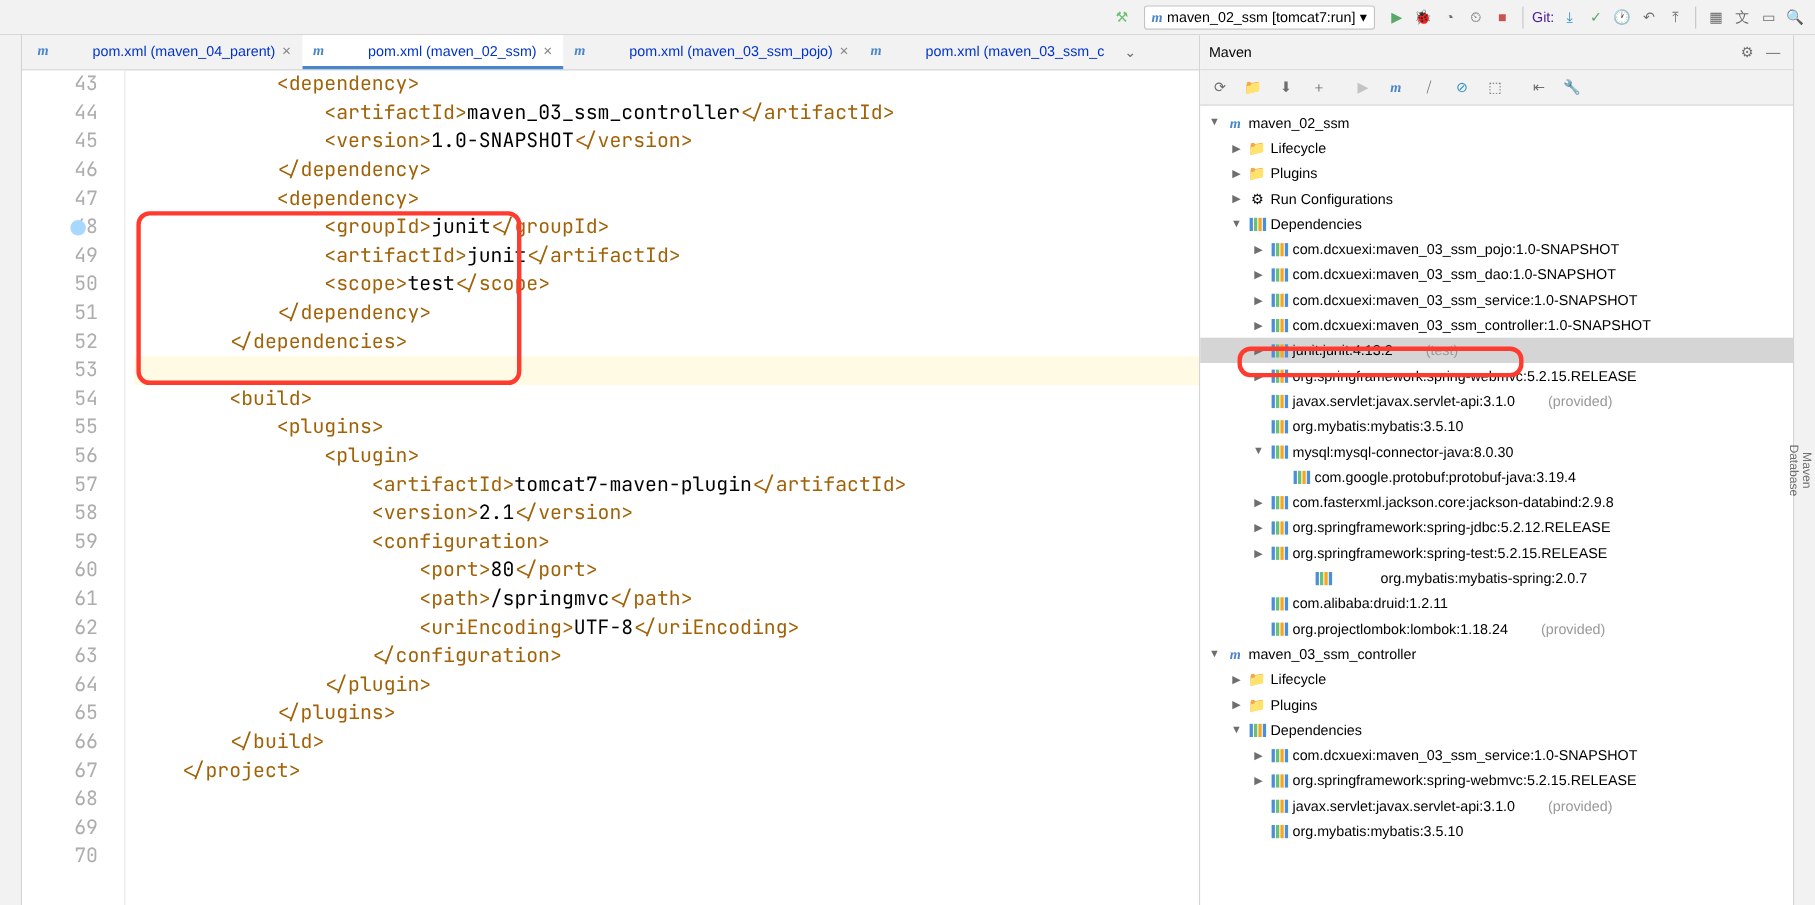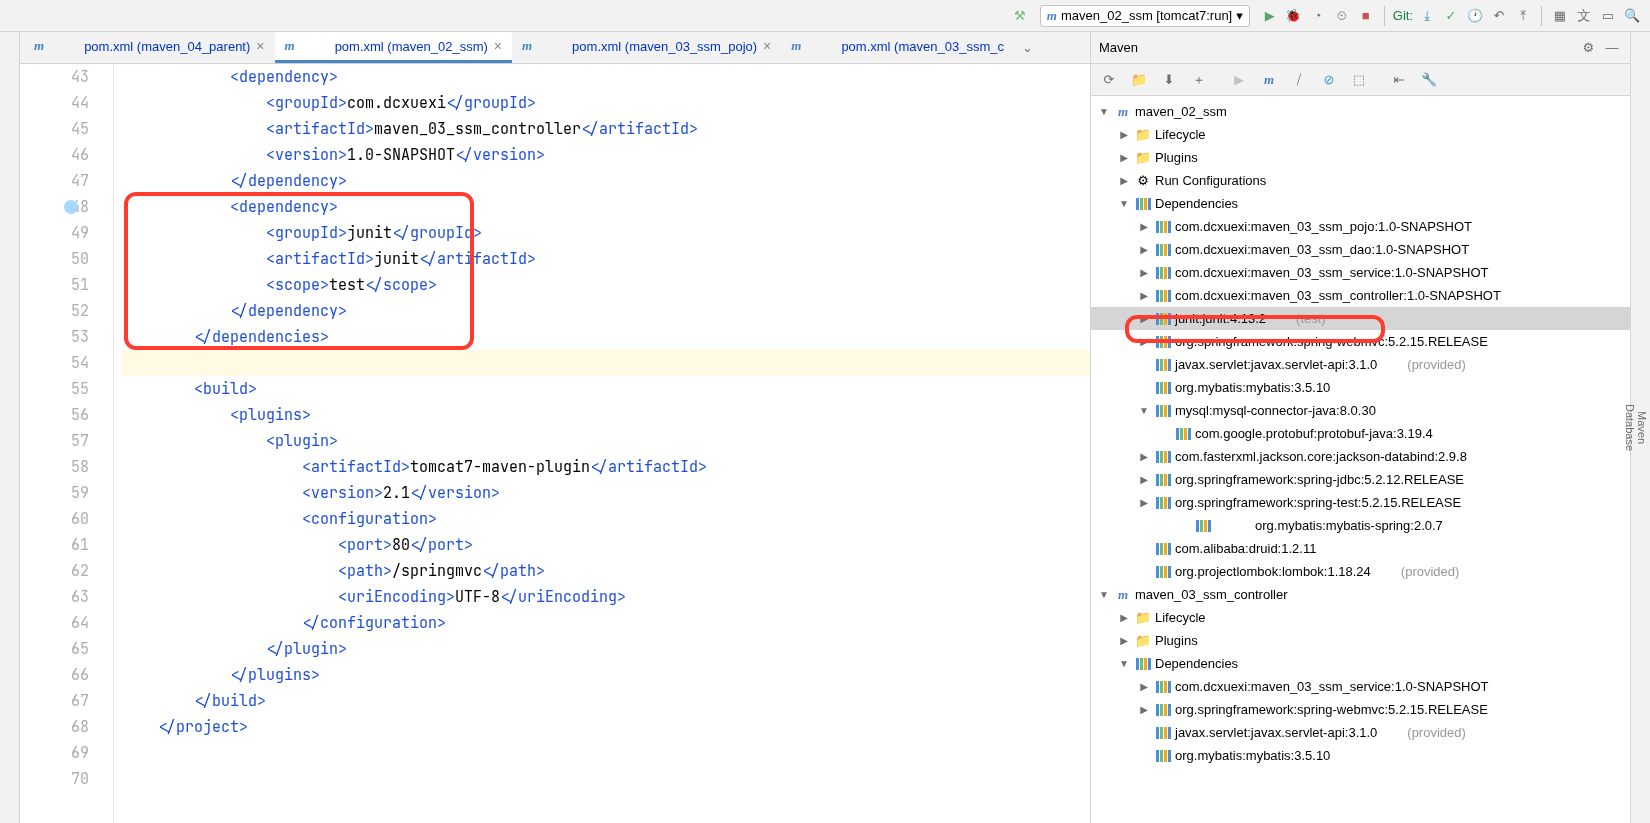--- a/index.html
+++ b/index.html
@@ -77,21 +77,21 @@
 .tab.active { border-bottom: 3px solid #4a86c7; background: #fff; }
 .tab .close { color: #888; font-size: 14px; }
 .tab .tab-text { white-space: nowrap; margin-left: 34px; }
 .tabs-more { display: flex; align-items: center; padding: 0 8px; color: #6e6e6e; }
 
 .code-area {
   flex: 1;
   display: flex;
   overflow: hidden;
   font-family: "JetBrains Mono", "Consolas", monospace;
-  font-size: 15px;
+  font-size: 18px;
   line-height: 26px;
   position: relative;
 }
 .gutter {
   width: 94px;
   background: #fff;
   border-right: 1px solid #e8e8e8;
   text-align: right;
   padding-right: 24px;
   color: #adadad;
@@ -105,21 +105,21 @@
   width: 14px;
   height: 14px;
   top: 6px;
 }
 .code-lines {
   flex: 1;
   padding-left: 8px;
   position: relative;
 }
 .code-lines .line { height: 26px; white-space: pre; }
-.tag { color: #1d4ed8; }
+.tag { color: #a16207; }
 .text { color: #000; }
 .highlight-line { background: #fffae3; width: 100%; }
 .red-box {
   position: absolute;
   border: 4px solid #ff3b30;
   border-radius: 12px;
   pointer-events: none;
 }
 
 .maven-panel {
@@ -198,21 +198,21 @@
     <span class="m-logo">m</span>
     <span>maven_02_ssm [tomcat7:run]</span>
     <span>▾</span>
   </div>
   <span class="icon-btn" style="color:#59a869">▶</span>
   <span class="icon-btn" style="color:#59a869">🐞</span>
   <span class="icon-btn">◔</span>
   <span class="icon-btn">⏲</span>
   <span class="icon-btn" style="color:#c75450">■</span>
   <div class="sep"></div>
-  <span style="color:#15803d">Git:</span>
+  <span style="color:#4c1d95">Git:</span>
   <span class="icon-btn" style="color:#3592c4">⤓</span>
   <span class="icon-btn" style="color:#59a869">✓</span>
   <span class="icon-btn">🕐</span>
   <span class="icon-btn">↶</span>
   <span class="icon-btn">⤒</span>
   <div class="sep"></div>
   <span class="icon-btn">▦</span>
   <span class="icon-btn">文</span>
   <span class="icon-btn">▭</span>
   <span class="icon-btn">🔍</span>
@@ -272,21 +272,20 @@
           <div class="line-num">65</div>
           <div class="line-num">66</div>
           <div class="line-num">67</div>
           <div class="line-num">68</div>
           <div class="line-num">69</div>
           <div class="line-num">70</div>
         </div>
       <div class="code-lines" id="code-lines">
         <div class="red-box" style="top:128px; left:10px; width:350px; height:158px;"></div>
       <div class="line">            <span class="tag">&lt;dependency&gt;</span></div>
-          <div class="line">                <span class="tag">&lt;groupId&gt;</span><span class="text">com.dcxuexi</span><span class="tag">&lt;/groupId&gt;</span></div>
           <div class="line">                <span class="tag">&lt;artifactId&gt;</span><span class="text">maven_03_ssm_controller</span><span class="tag">&lt;/artifactId&gt;</span></div>
           <div class="line">                <span class="tag">&lt;version&gt;</span><span class="text">1.0-SNAPSHOT</span><span class="tag">&lt;/version&gt;</span></div>
           <div class="line">            <span class="tag">&lt;/dependency&gt;</span></div>
           <div class="line">            <span class="tag">&lt;dependency&gt;</span></div>
           <div class="line">                <span class="tag">&lt;groupId&gt;</span><span class="text">junit</span><span class="tag">&lt;/groupId&gt;</span></div>
           <div class="line">                <span class="tag">&lt;artifactId&gt;</span><span class="text">junit</span><span class="tag">&lt;/artifactId&gt;</span></div>
           <div class="line">                <span class="tag">&lt;scope&gt;</span><span class="text">test</span><span class="tag">&lt;/scope&gt;</span></div>
           <div class="line">            <span class="tag">&lt;/dependency&gt;</span></div>
           <div class="line">        <span class="tag">&lt;/dependencies&gt;</span></div>
           <div class="line highlight-line"><span class="text"></span></div>

